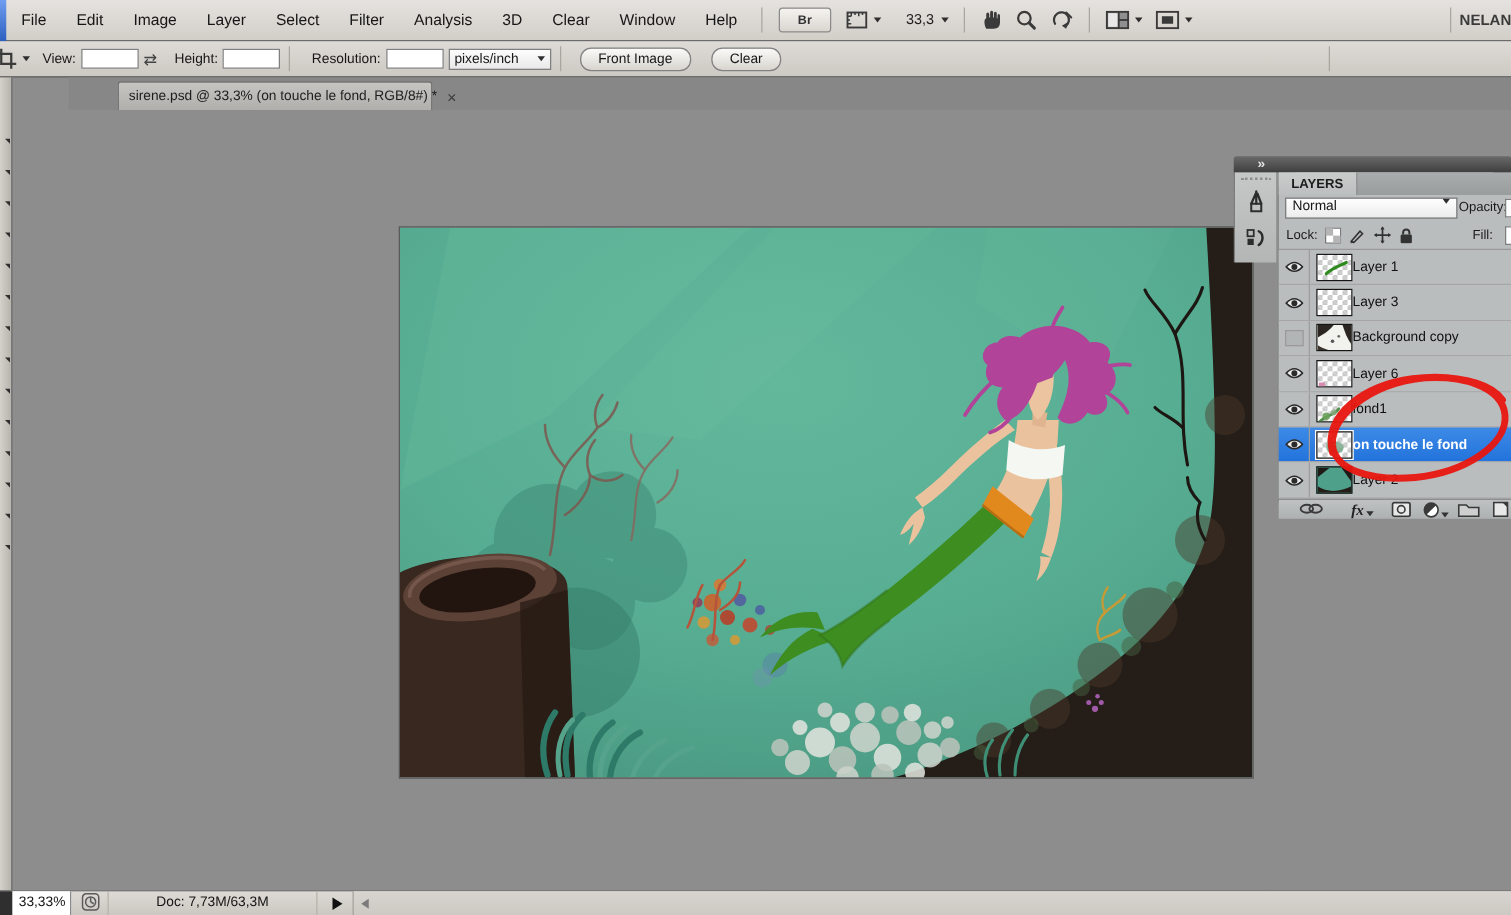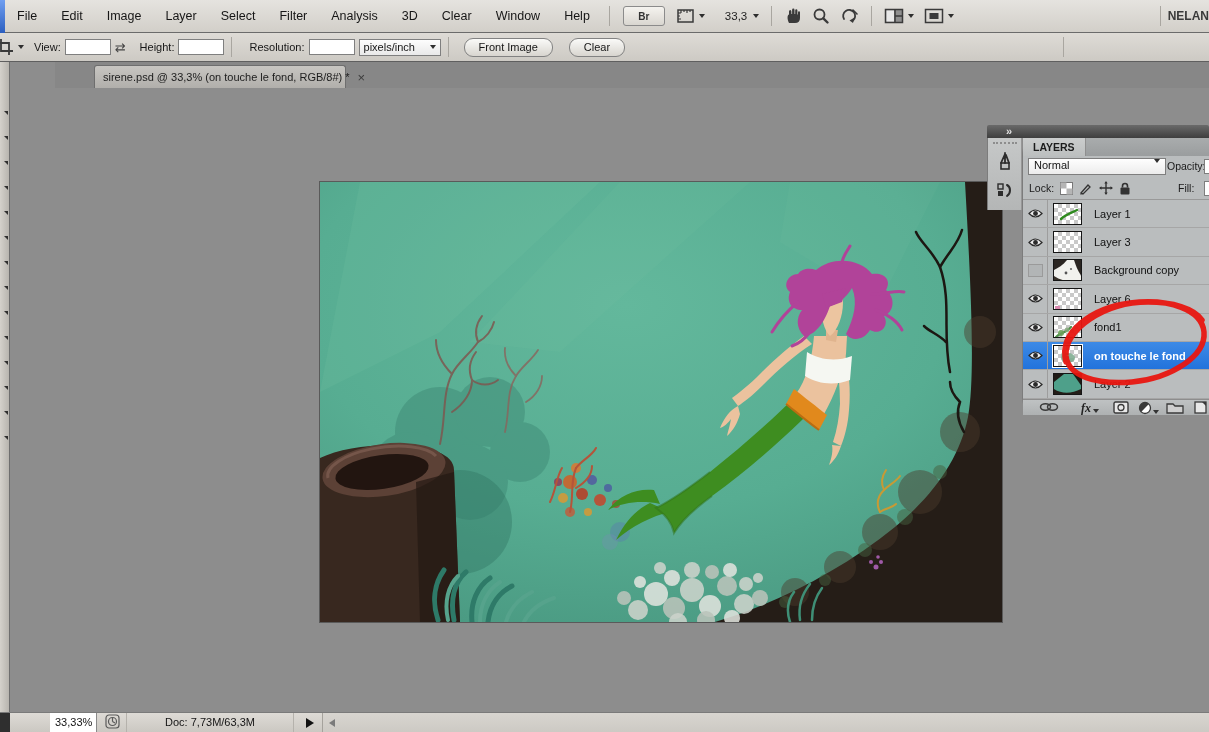--- a/index.html
+++ b/index.html
@@ -91,39 +91,39 @@
   .eye-cell { width:25px; height:100%; border-right:1px solid #9d9d9d;
     display:flex; align-items:center; justify-content:center; flex:0 0 auto; }
   .eye-empty { width:15px; height:13px; border:1px solid #9a9a9a; background:#b2b5b6; }
   .thumb { width:29px; height:22px; border:1px solid #161616; margin-left:5px; flex:0 0 auto;
     background-color:#fff;
     background-image:
       linear-gradient(45deg,#c9c9c9 25%,transparent 25%,transparent 75%,#c9c9c9 75%),
       linear-gradient(45deg,#c9c9c9 25%,transparent 25%,transparent 75%,#c9c9c9 75%);
     background-size:8px 8px; background-position:0 0,4px 4px; overflow:hidden; }
   .thumb svg { display:block; }
-  .layer-name { margin-left:12px; color:#101010; white-space:nowrap; }
+  .layer-name { margin-left:0; color:#101010; white-space:nowrap; }
   .layer-row.selected { background:linear-gradient(#3d8ae6,#2273dc); }
   .layer-row.selected .layer-name { color:#fff; font-weight:bold; }
   .layer-row.selected .thumb { box-shadow:0 0 0 1px #fff; }
 
   #panel-bottombar { position:relative; height:16px; border-top:1px solid #8d8d8d;
     background:linear-gradient(#bfc2c3,#aeb1b2); }
   .pbi { position:absolute; top:1px; display:flex; align-items:center; }
 
   
   #annotation-svg { position:absolute; left:1052px; top:294px; pointer-events:none; z-index:50; }
 
   
   #statusbar { position:absolute; left:0; top:712px; width:1209px; height:20px;
     background:linear-gradient(#dedbd6,#cbc8c2); border-top:1px solid #7a7a7a;
     display:flex; align-items:center; font-size:11px; color:#141414; }
   #status-darkblock { width:10px; height:20px; background:#2f2f2f; flex:0 0 auto; }
   #status-zoom { width:47px; height:19px; background:#fff; border-right:1px solid #8a8a8a;
-    line-height:19px; padding-left:5px; flex:0 0 auto;margin-left:40px; }
+    line-height:19px; padding-left:5px; flex:0 0 auto; }
   #status-toolicon { margin:0 6px 0 8px; }
   #status-doc { width:168px; text-align:center; border-left:1px solid #b5b2ac; border-right:1px solid #b5b2ac;
     height:20px; line-height:19px; flex:0 0 auto; }
   #status-flyout { width:0; height:0; border-top:5px solid transparent; border-bottom:5px solid transparent;
     border-left:8px solid #111; margin:0 8px 0 12px; }
   #hscroll-track { flex:1; height:20px; border-left:1px solid #a5a29c;
     background:linear-gradient(#d8d5d0,#ccc9c3); display:flex; align-items:center; }
   #hscroll-left { width:0; height:0; border-top:4px solid transparent; border-bottom:4px solid transparent;
     border-right:6px solid #7b7b7b; margin-left:6px; }
 </style>

